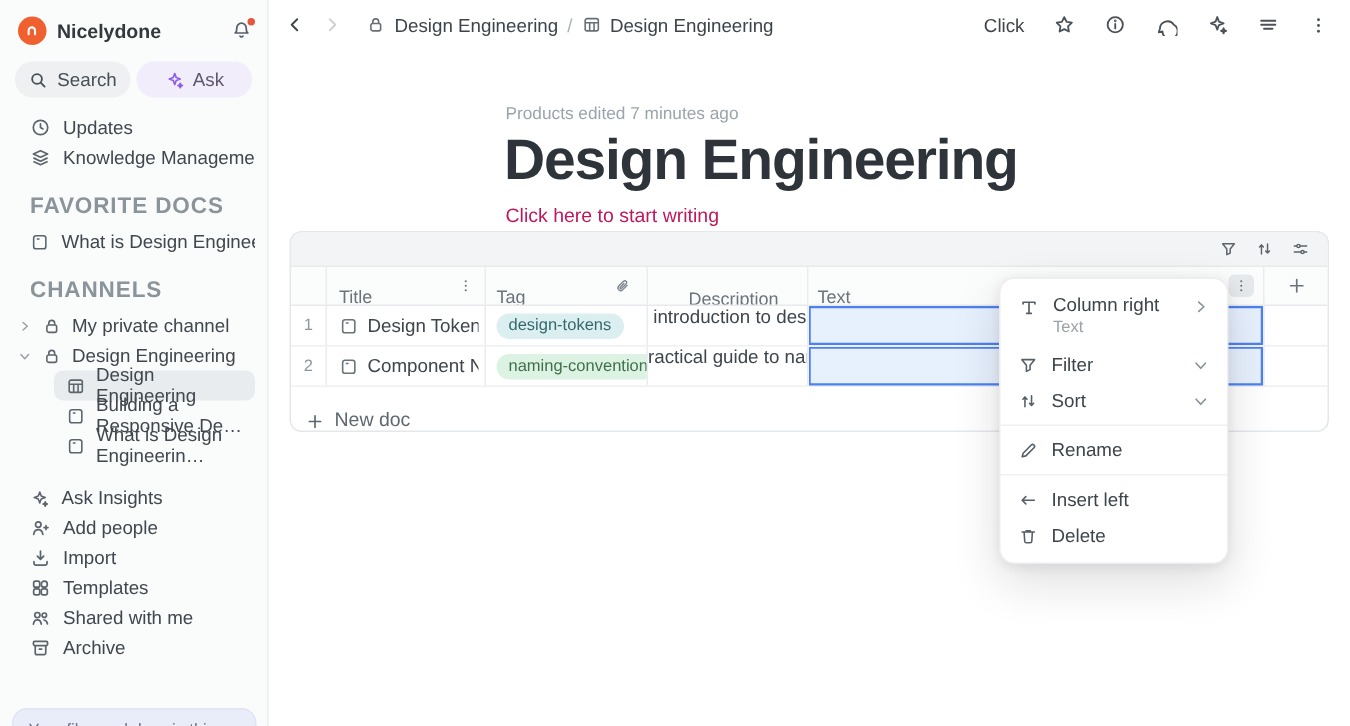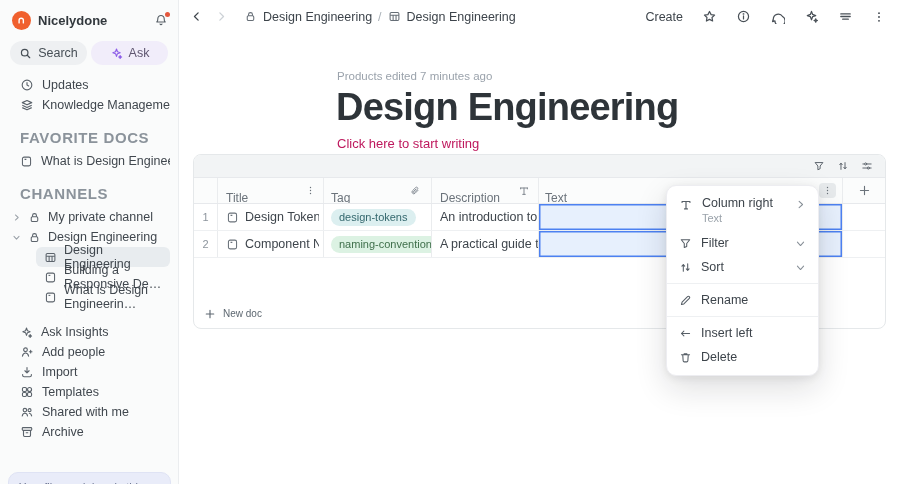--- a/index.html
+++ b/index.html
@@ -48,38 +48,38 @@
   .doc-placeholder { margin:7px 0 0 157px; font-size:13px; color:#be185d; }
 
   
   .table-card { position:absolute; left:13px; top:154px; width:693px; border:1px solid #e5e8ea; border-radius:8px; background:#fff; overflow:hidden; }
   .t-band { height:23px; background:#f2f4f5; border-bottom:1px solid #e7e9ec; display:flex; align-items:center; justify-content:flex-end; gap:12px; padding-right:12px; color:#5b636b; }
   .t-row { display:flex; align-items:stretch; }
   .t-cell { display:flex; align-items:center; border-right:1px solid #eaecee; overflow:hidden; white-space:nowrap; }
   .c-num { width:24px; justify-content:center; }
   .c-title { width:106px; padding:0 4px 0 8px; gap:6px; }
   .c-tag { width:108px; padding:0 4px 0 7px; }
-  .c-desc { width:107px; padding:0 0 0 8px; }
+  .c-desc { width:107px; padding:0 0 0 8px;flex-direction:column; }
   .c-text { width:304px; padding:0 6px; }
   .c-add { flex:1; border-right:none; justify-content:center; }
   .t-header { height:26px; background:#fbfcfc; border-bottom:1px solid #e7e9ec; }
   .t-header .t-cell { color:#6b737b; font-size:12px; }
   .head-label { flex:1;margin-top:14px; }
   .head-icon { color:#7d858d; }
   .kebab-btn { width:17px; height:15px; border-radius:4px; display:flex; align-items:center; justify-content:center; color:#69717a; }
   .kebab-btn.active { background:#e7eaec; }
   .t-datarow { height:27px; border-bottom:1px solid #eef0f2; font-size:12.5px; color:#3e454c; }
   .row-num { font-size:11px; color:#8d959d; }
   .doc-ic { color:#6a727a; }
   .cell-clip { overflow:hidden; white-space:nowrap; }
   .pill { font-size:11px; padding:2.5px 8px; border-radius:10px; white-space:nowrap; }
   .pill.teal { background:#dceff0; color:#34686e; }
   .pill.green { background:#dcf2e3; color:#3f6f4b; }
   .sel-cell { background:#e7f0fd; box-shadow:inset 0 0 0 1.5px #4d81f1; }
-  .t-footer { height:29px; display:flex; align-items:center; gap:7px; padding-left:10px; font-size:10px; color:#5d6770;margin-top:41px; }
+  .t-footer { height:29px; display:flex; align-items:flex-end; gap:7px; padding-left:10px; font-size:13px; color:#5d6770; }
   .t-footer .icon { color:#5d6770; }
 
   
   .ctx-menu { position:absolute; left:666px; top:185px; width:153px; background:#fff; border:1px solid #ededf1; border-radius:10px; box-shadow:0 12px 32px rgba(20,24,31,.14), 0 2px 8px rgba(20,24,31,.08); padding:7px 0 6px 0; z-index:20; }
   .mi { display:flex; align-items:center; gap:9px; padding:0 12px; height:24px; font-size:12.5px; color:#3d444b; cursor:pointer; }
   .mi .icon { color:#565e66; }
   .mi .trail { margin-left:auto; color:#868e96; }
   .mi-coltype { height:auto; padding-top:3px; margin-bottom:7px; }
   .mi-coltype .col { display:flex; flex-direction:column; gap:2px; flex:1; }
   .mi-sub { font-size:11px; color:#9aa2aa; }
@@ -314,21 +314,21 @@
         <span class="crumb-sep">/</span>
         <span class="icon">
             <svg width="13" height="13" viewBox="0 0 16 16" fill="none" stroke="currentColor" stroke-width="1.3" stroke-linejoin="round">
               <rect x="2.6" y="3" width="10.8" height="10" rx="1.5"></rect>
               <path d="M2.6 6.4h10.8M6.3 6.4V13M9.9 6.4V13"></path>
             </svg>
           </span>
         <span>Design Engineering</span>
       </div>
       <div class="top-actions">
-        <span class="share-label">Create</span>
+        <span class="share-label">Click</span>
         <span class="icon">
             <svg width="15" height="15" viewBox="0 0 16 16" fill="none" stroke="currentColor" stroke-width="1.3" stroke-linejoin="round">
               <path d="M8 2.6l1.7 3.4 3.7.5-2.7 2.6.6 3.7L8 11.1 4.7 12.8l.6-3.7L2.6 6.5l3.7-.5z"></path>
             </svg>
           </span>
         <span class="icon">
             <svg width="15" height="15" viewBox="0 0 16 16" fill="none" stroke="currentColor" stroke-width="1.3" stroke-linecap="round">
               <circle cx="8" cy="8" r="5.4"></circle>
               <path d="M8 7.4v3.2"></path>
               <circle cx="8" cy="5.2" r="0.3" fill="currentColor"></circle>

